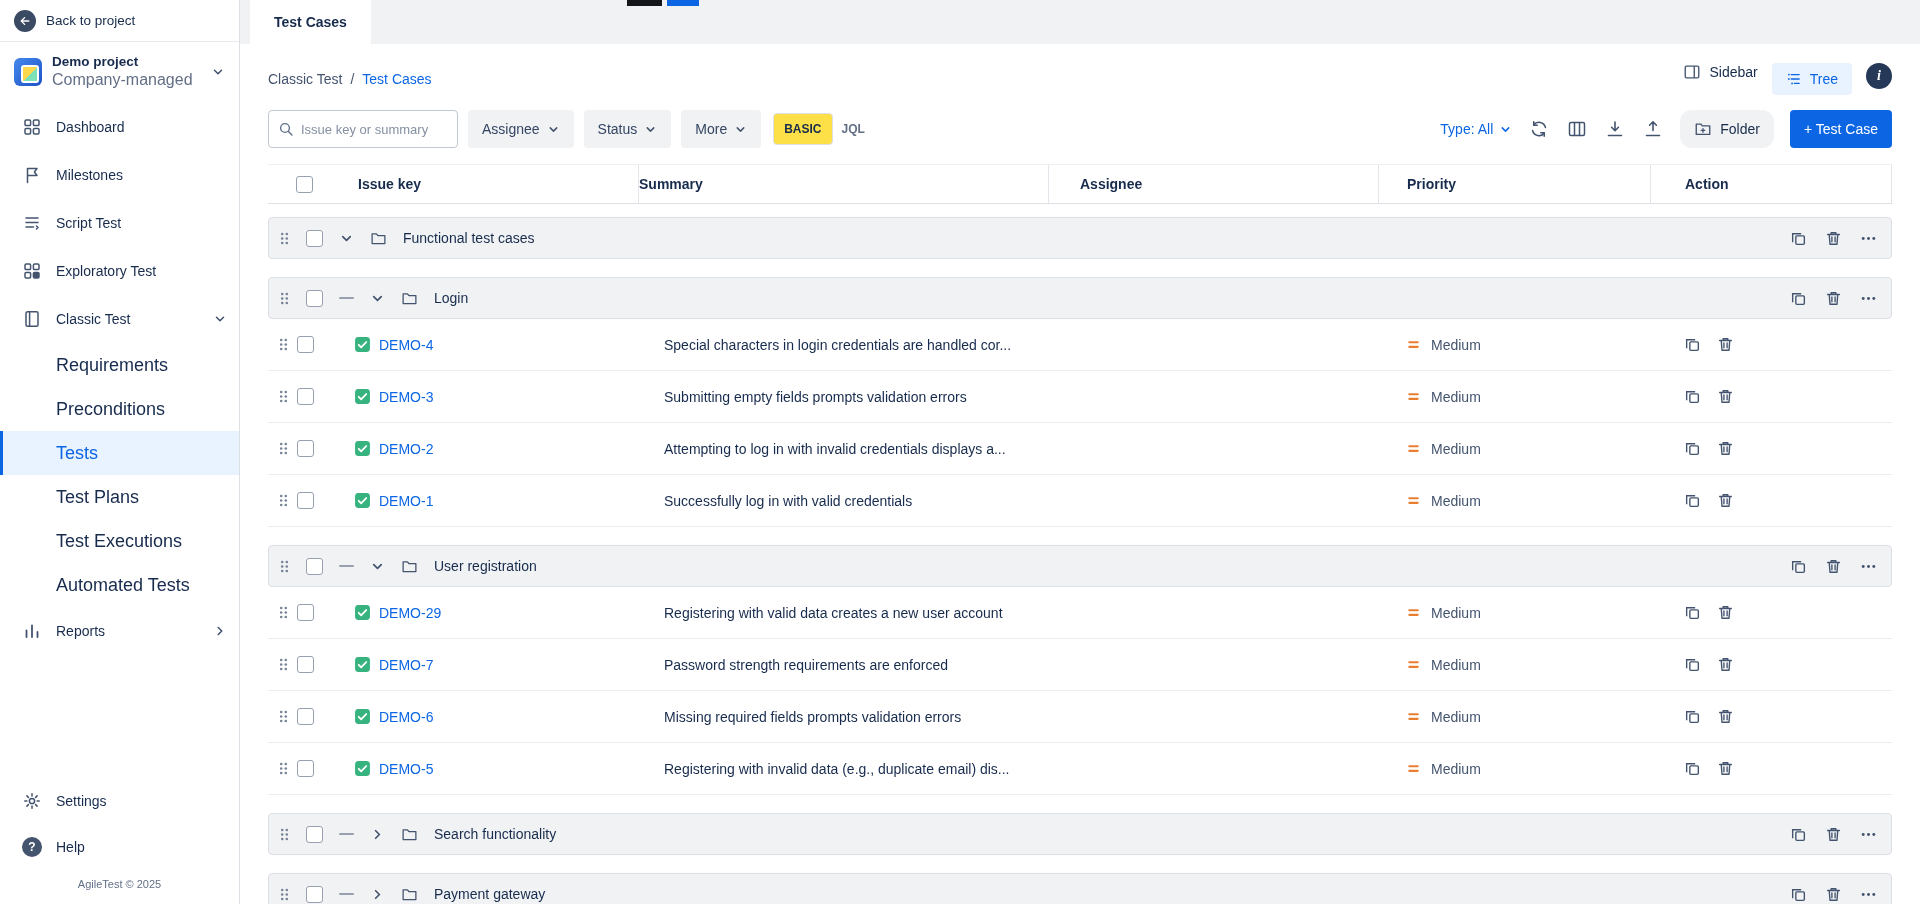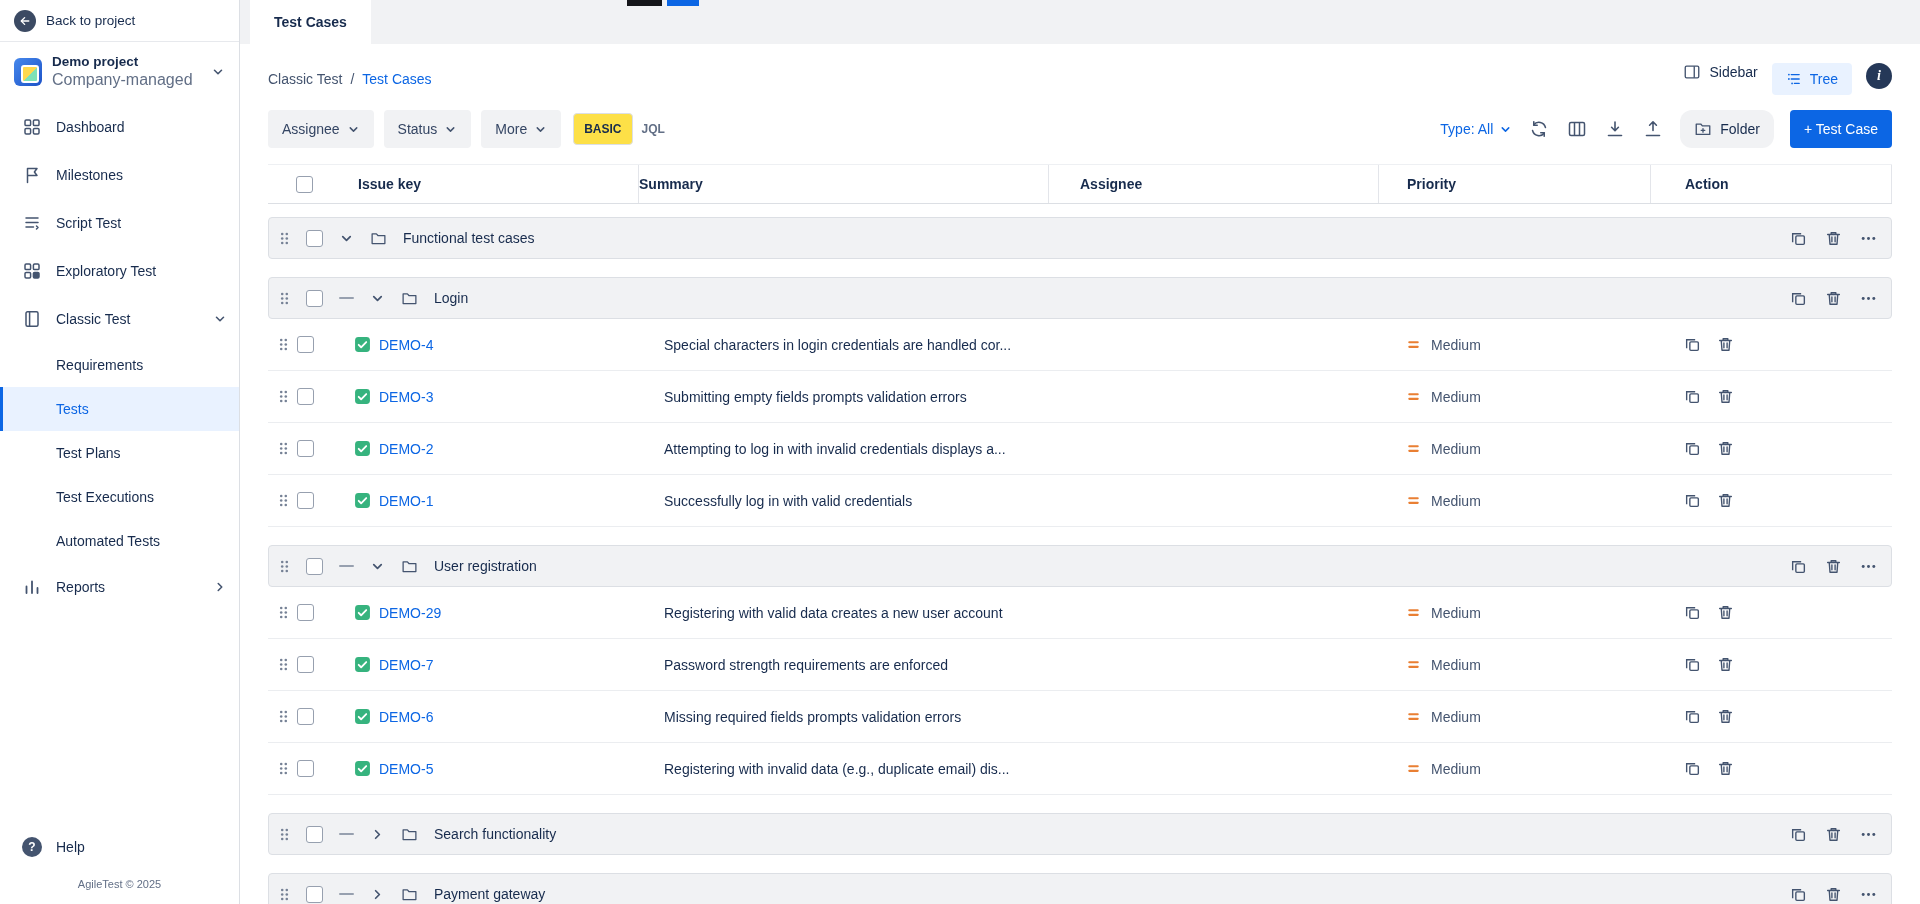--- a/index.html
+++ b/index.html
@@ -23,21 +23,21 @@
   .avatar { width:28px; height:28px; border-radius:6px; background:linear-gradient(135deg,#4688ec,#1d53c8); position:relative; flex:none; }
   .avatar::after { content:""; position:absolute; left:7px; top:7px; width:14px; height:14px; border:2px solid #fff; border-radius:3px; background:linear-gradient(135deg,#ffd84d 0 50%, #7ee2b8 50% 100%); }
   .project-meta { line-height:1.2; }
   .project-name { font-size:13.5px; font-weight:700; color:#172b4d; }
   .project-type { font-size:16px; color:var(--muted); }
   .proj-chev { margin-left:auto; color:var(--gray-ic); display:flex; }
   .menu { padding-top:4px; }
   .menu-item { height:48px; display:flex; align-items:center; gap:14px; padding:0 12px 0 22px; font-size:14px; color:#172b4d; cursor:pointer; }
   .mi-icon { width:20px; height:20px; color:var(--gray-ic); display:flex; flex:none; }
   .mi-chev { margin-left:auto; color:var(--gray-ic); display:flex; }
-  .submenu-item { height:44px; display:flex; align-items:center; padding-left:56px; font-size:14px; color:#172b4d; cursor:pointer;text-align:center; }
+  .submenu-item { height:44px; display:flex; align-items:center; padding-left:56px; font-size:18px; color:#172b4d; cursor:pointer;text-align:center; }
   .submenu-item.active { background:var(--accent-light); color:var(--accent); border-left:3px solid var(--accent); padding-left:53px; }
   .sidebar-bottom { margin-top:auto; padding-bottom:2px; }
   .sidebar-bottom .menu-item { height:46px; }
   .help-circle { width:20px; height:20px; border-radius:50%; background:#44546f; color:#fff; display:flex; align-items:center; justify-content:center; font-size:12px; font-weight:700; flex:none; }
   .sidebar-footer { text-align:center; font-size:11px; color:var(--muted); padding:8px 0 12px; }
 
   
   .main { flex:1; min-width:0; display:flex; flex-direction:column; }
   .tabbar { height:44px; background:var(--chip); display:flex; align-items:stretch; flex:none; }
   .tab { background:#fff; margin-left:10px; display:flex; align-items:center; padding:0 24px; font-size:14px; font-weight:700; color:#172b4d; cursor:pointer; }
@@ -191,20 +191,23 @@
           <svg width="14" height="14" viewBox="0 0 16 16" fill="none" stroke="currentColor" stroke-width="1.8" stroke-linecap="round" stroke-linejoin="round">
               <path d="m4 6 4 4 4-4"></path>
             </svg>
         </span>
       </div>
 
       <div class="submenu">
         <div class="submenu-item">
             <span>Requirements</span>
           </div>
+        <div class="submenu-item">
+            <span>Preconditions</span>
+          </div>
         <div class="submenu-item active">
             <span>Tests</span>
           </div>
         <div class="submenu-item">
             <span>Test Plans</span>
           </div>
         <div class="submenu-item">
             <span>Test Executions</span>
           </div>
         <div class="submenu-item">
@@ -221,20 +224,29 @@
         <span>Reports</span>
         <span class="mi-chev">
           <svg width="14" height="14" viewBox="0 0 16 16" fill="none" stroke="currentColor" stroke-width="1.8" stroke-linecap="round" stroke-linejoin="round">
               <path d="m6 4 4 4-4 4"></path>
             </svg>
         </span>
       </div>
     </nav>
 
     <div class="sidebar-bottom">
+      <div class="menu-item">
+        <span class="mi-icon">
+          <svg width="20" height="20" viewBox="0 0 20 20" fill="none" stroke="currentColor" stroke-width="1.5" stroke-linecap="round">
+              <circle cx="10" cy="10" r="2.6"></circle>
+              <path d="M10 2.8v2.1M10 15.1v2.1M2.8 10h2.1M15.1 10h2.1M4.9 4.9l1.5 1.5M13.6 13.6l1.5 1.5M15.1 4.9l-1.5 1.5M6.4 13.6l-1.5 1.5"></path>
+            </svg>
+        </span>
+        <span>Settings</span>
+      </div>
       <div class="menu-item">
         <span class="help-circle">?</span>
         <span>Help</span>
       </div>
       <div class="sidebar-footer">AgileTest © 2025</div>
     </div>
   </aside>
 
   <main class="main">
     <div class="tabbar">
@@ -268,20 +280,29 @@
                   <circle cx="7.6" cy="15.5" r="1.1" fill="currentColor" stroke="none"></circle>
                 </svg>
             </span>
             <span>Tree</span>
           </button>
           <button class="info-btn">i</button>
         </div>
       </div>
 
       <div class="toolbar">
+        <div class="search-box">
+          <span class="search-icon">
+            <svg width="16" height="16" viewBox="0 0 16 16" fill="none" stroke="currentColor" stroke-width="1.4" stroke-linecap="round">
+                <circle cx="7" cy="7" r="4.4"></circle>
+                <path d="M10.4 10.4 14 14"></path>
+              </svg>
+          </span>
+          <input class="search-input" placeholder="Issue key or summary" style="">
+        </div>
 
         <button class="filter-btn">
           <span>Assignee</span>
           <span class="chev-sm">
               <svg width="13" height="13" viewBox="0 0 16 16" fill="none" stroke="currentColor" stroke-width="1.8" stroke-linecap="round" stroke-linejoin="round">
                 <path d="m4 6 4 4 4-4"></path>
               </svg>
             </span>
         </button>
         <button class="filter-btn">

